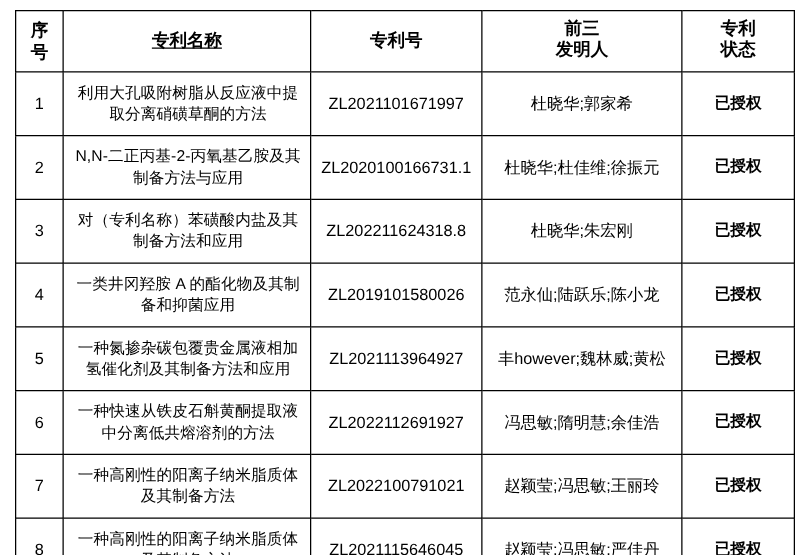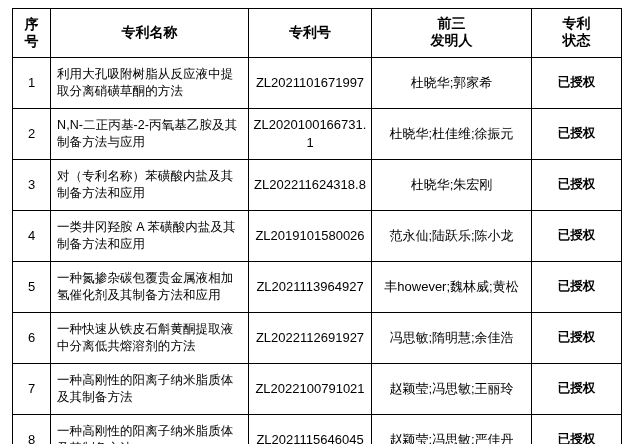--- a/index.html
+++ b/index.html
@@ -35,34 +35,34 @@
     padding: 2px 3px;
     line-height: 1.38;
     word-break: break-all;
   }
   thead th {
     font-weight: bold;
     font-size: 14px;
     height: 44px;
   }
   .col-no    { width: 38px; }
-  .col-name  { width: 198px; }
-  .col-num   { width: 123px; }
+  .col-name  { width: 198px; text-decoration: underline; }
+  .col-num   { width: 137px; }
   .col-inv   { width: 160px; font-family: Liberation Mono, monospace; }
   .col-stat  { width: 90px; font-family: Liberation Mono, monospace; }
 
   tbody td {
     font-size: 12.5px;
     height: 46px;
   }
   tbody td.cell-no {
     font-size: 13px;
   }
   tbody td.cell-name {
-    text-align: left;
+    text-align: center;
     padding-left: 6px;
     padding-right: 4px;
     letter-spacing: 0.1px;
   }
   tbody td.cell-num {
     font-family: "Liberation Sans", sans-serif;
     font-size: 13px;
     letter-spacing: 0px;
   }
   tbody td.cell-inv {
@@ -124,21 +124,21 @@
       </tr>
       <tr>
         <td class="cell-no">3</td>
         <td class="cell-name">对（专利名称）苯磺酸内盐及其制备方法和应用</td>
         <td class="cell-num">ZL202211624318.8</td>
         <td class="cell-inv">杜晓华;朱宏刚</td>
         <td class="cell-stat">已授权</td>
       </tr>
       <tr>
         <td class="cell-no">4</td>
-        <td class="cell-name">一类井冈羟胺 A 苯磺酸内盐及其制备方法和应用</td>
+        <td class="cell-name">一类井冈羟胺 A 的酯化物及其制备和抑菌应用</td>
         <td class="cell-num">ZL2019101580026</td>
         <td class="cell-inv">范永仙;陆跃乐;陈小龙</td>
         <td class="cell-stat">已授权</td>
       </tr>
       <tr>
         <td class="cell-no">5</td>
         <td class="cell-name">一种氮掺杂碳包覆贵金属液相加氢催化剂及其制备方法和应用</td>
         <td class="cell-num">ZL2021113964927</td>
         <td class="cell-inv">丰however;魏林威;黄松</td>
         <td class="cell-stat">已授权</td>

